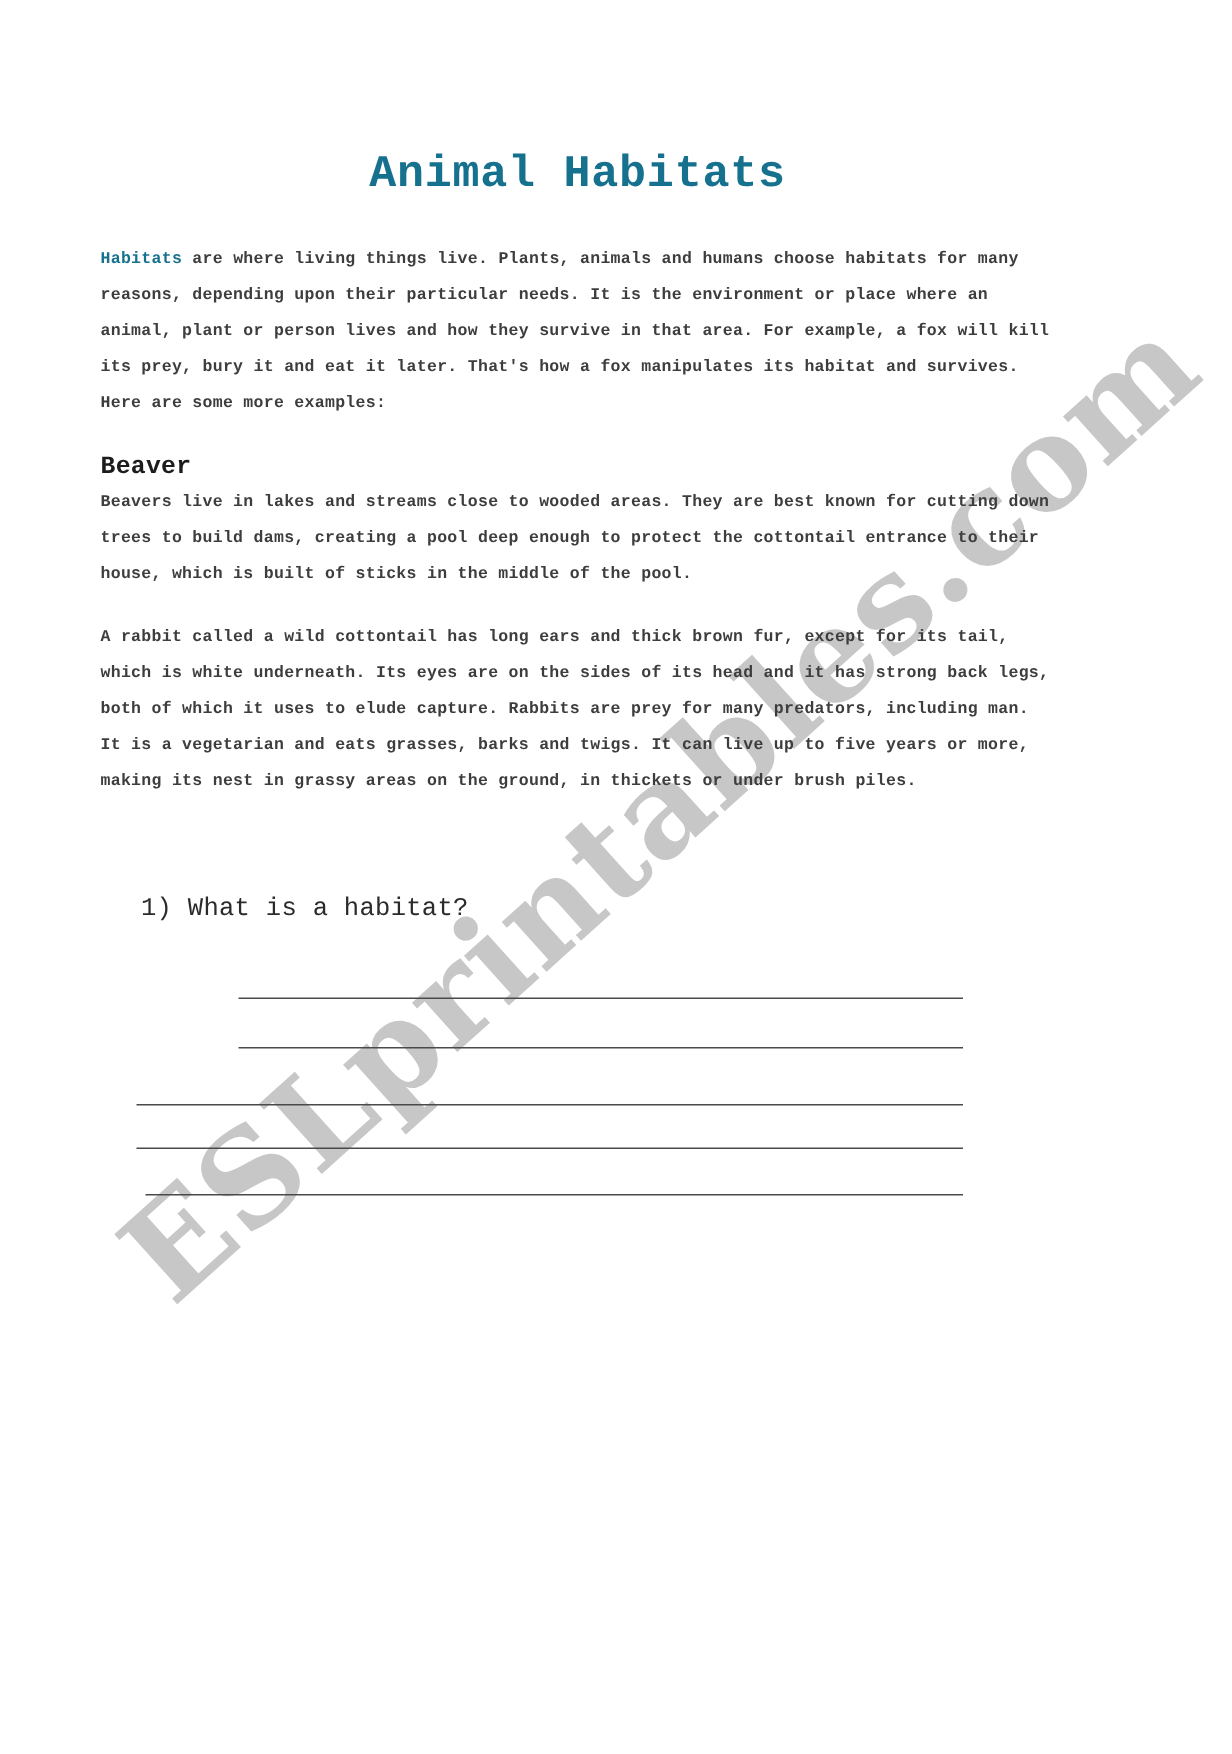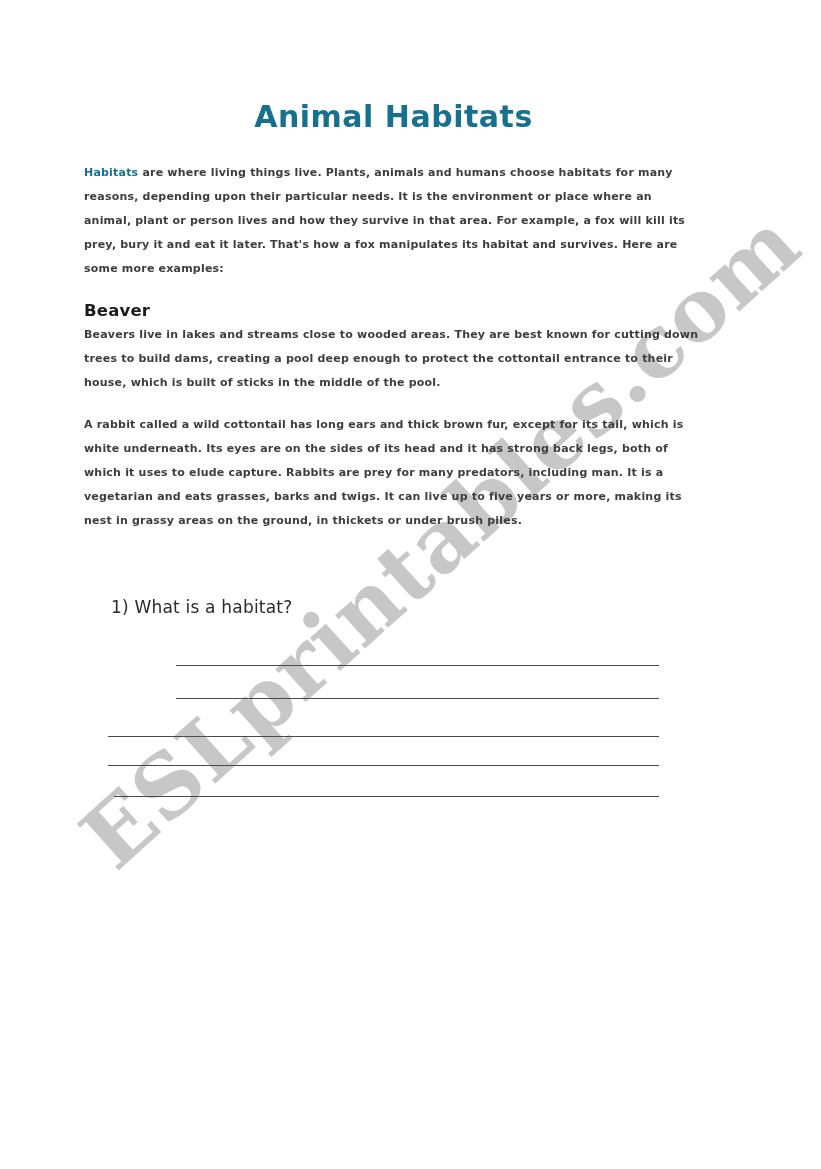--- a/index.html
+++ b/index.html
@@ -36,21 +36,22 @@
     transform: rotate(-42deg);
     transform-origin: center center;
     z-index: 0;
     user-select: none;
     white-space: nowrap;
   }
 
   .content {
     position: relative;
     z-index: 1;
-    padding: 0 118px 0 84px;
+    padding: 0 118px 0 67px;
+    font-family: Liberation Mono, monospace;
   }
 
   .title {
     margin: 100px 0 26px 0;
     text-align: center;
     font-size: 30px;
     line-height: 1.15;
     font-weight: bold;
     color: var(--accent);
     letter-spacing: 0.5px;

